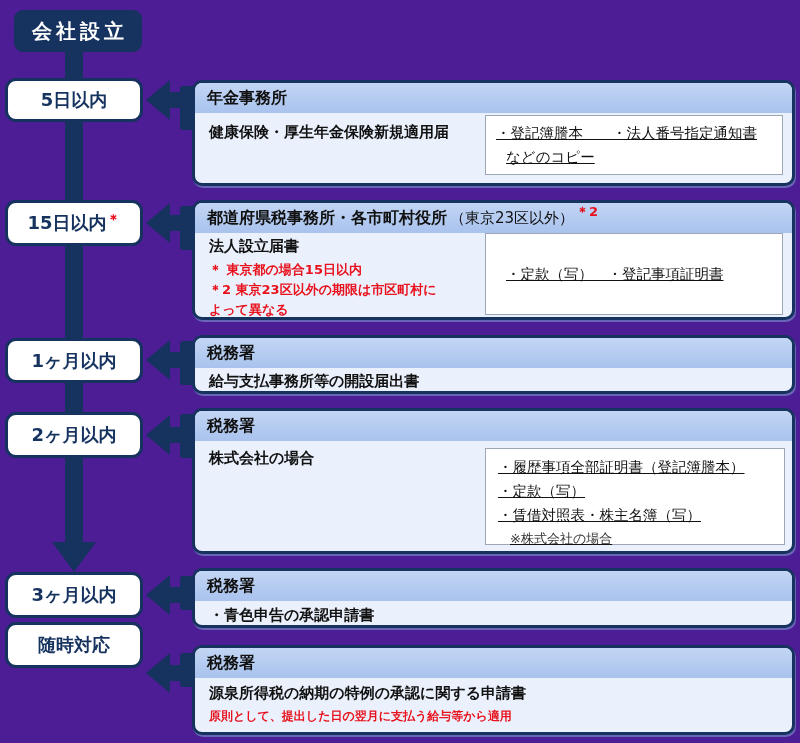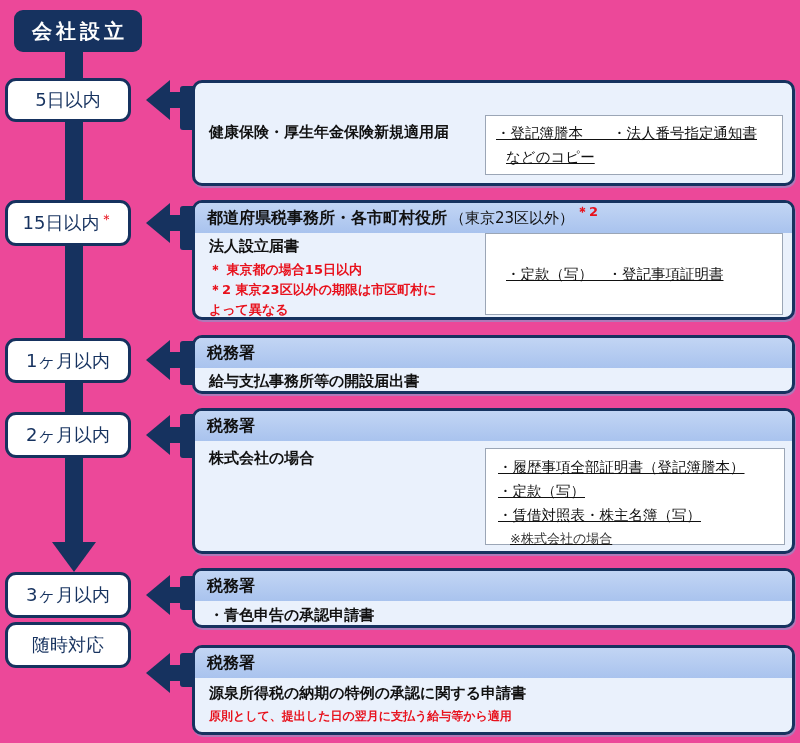--- a/index.html
+++ b/index.html
@@ -1,39 +1,39 @@
 <!DOCTYPE html>
 <html style="--navy: #16325f; --header_top: #c2d5f4; --header_bottom: #a9c3ee; --body: #eaf1fc; --red: #e8111c; --attach_border: #9ba6b6;"><head>
 <meta charset="utf-8">
 <style>
   html,body { margin:0; padding:0; background:#fff; }
   .canvas {
-    position:relative; width:800px; height:743px; background:#ec4899;
+    position:relative; width:800px; height:743px; background:#4c1d95;
     font-family:"DejaVu Sans","Liberation Sans",sans-serif; color:#111;
   }
   
   .start {
     position:absolute; left:14px; top:10px; width:128px; height:42px;
     background:var(--navy,#16325f); border-radius:9px; color:#fff;
     font-size:20px; font-weight:bold; letter-spacing:4px; padding-left:4px;
     display:flex; align-items:center; justify-content:center; box-sizing:border-box;
   }
   
   .vline { position:absolute; left:65px; width:18px; background:var(--navy,#16325f); }
   .downhead {
     position:absolute; left:52px; width:0; height:0;
     border-left:22px solid transparent; border-right:22px solid transparent;
     border-top:30px solid var(--navy,#16325f);
   }
   
   .tbox {
-    position:absolute; left:5px; width:126px; background:#fff;
+    position:absolute; left:5px; width:138px; background:#fff;
     border:3px solid var(--navy,#16325f); border-radius:11px; box-sizing:border-box;
     display:flex; align-items:center; justify-content:center;
-    color:var(--navy,#16325f); font-weight:normal; font-size:18px;
+    color:var(--navy,#16325f); font-weight:bold; font-size:18px;
   }
   .tbox sup { color:var(--red,#e8111c); font-size:14px; line-height:1; position:relative; top:-4px; }
   
   .larrow { position:absolute; left:146px; width:46px; height:40px; }
   .larrow .head {
     position:absolute; left:0; top:0; width:0; height:0;
     border-top:20px solid transparent; border-bottom:20px solid transparent;
     border-right:24px solid var(--navy,#16325f);
   }
   .larrow .shaft { position:absolute; left:22px; top:12px; width:24px; height:16px; background:var(--navy,#16325f); }
@@ -125,20 +125,23 @@
     </div>
 
   <div class="tab" style="top:86px"></div>
   <div class="tab" style="top:206px"></div>
   <div class="tab" style="top:341px"></div>
   <div class="tab" style="top:414px"></div>
   <div class="tab" style="top:576px;height:34px"></div>
   <div class="tab" style="top:653px;height:34px"></div>
 
   <div class="rbox" style="top:80px;height:106px">
+    <div class="rhead">
+        <span>年金事務所</span>
+      </div>
     <div class="doc" style="top:40px">健康保険・厚生年金保険新規適用届</div>
     <div class="attach" style="left:290px;top:32px;width:298px;height:60px;padding:5px 10px">
       <div>・登記簿謄本　　・法人番号指定通知書</div>
       <div class="cont">などのコピー</div>
     </div>
   </div>
 
   <div class="rbox" style="top:200px;height:120px">
     <div class="rhead">
       <span>都道府県税事務所・各市町村役所</span>

